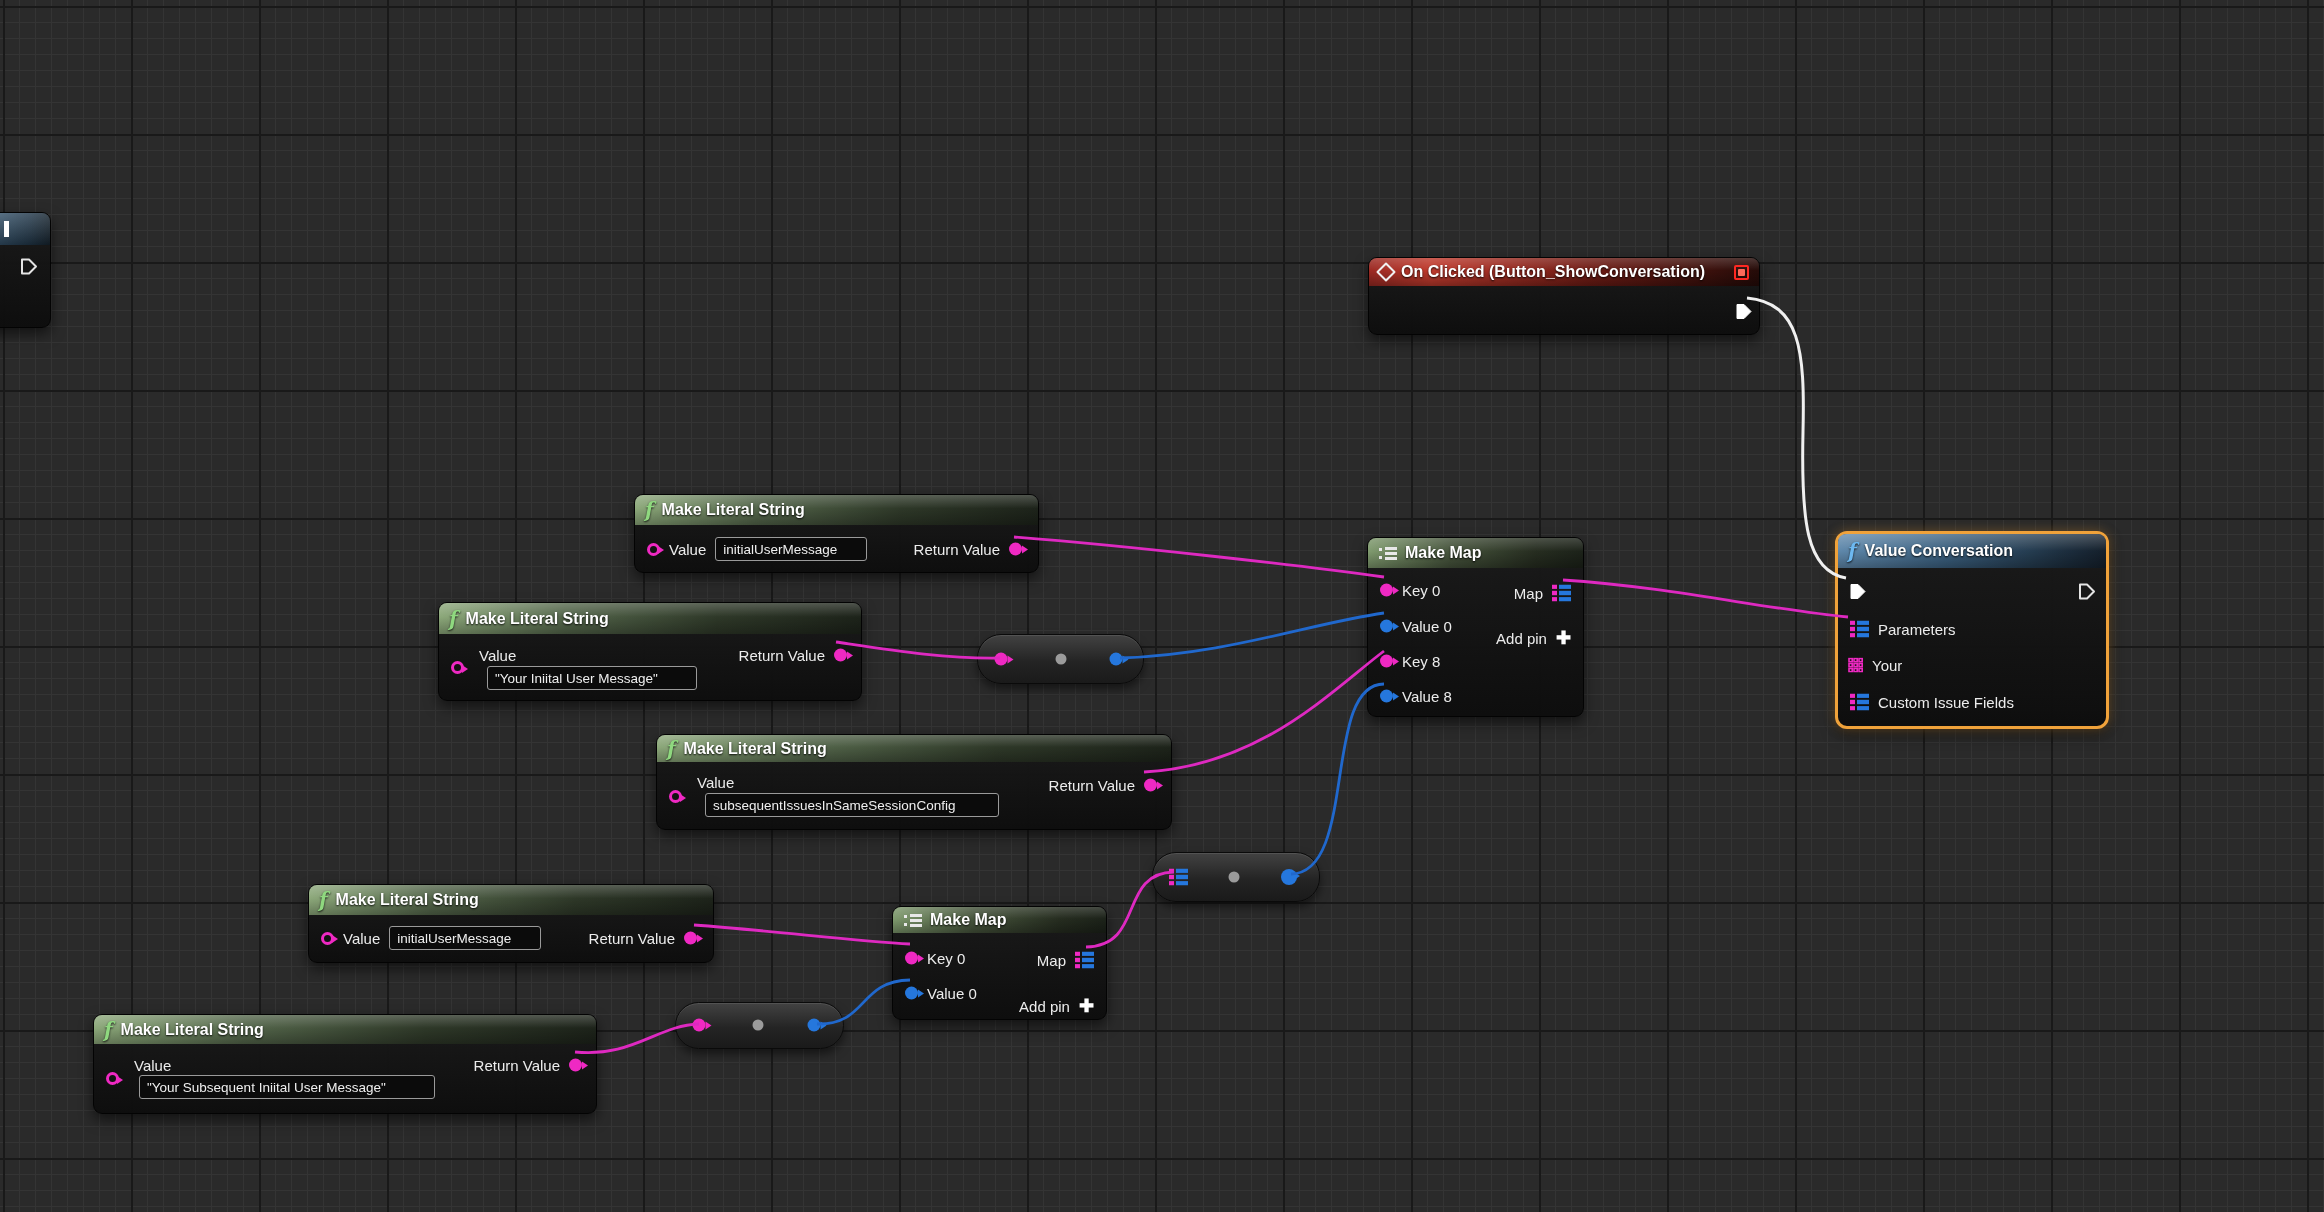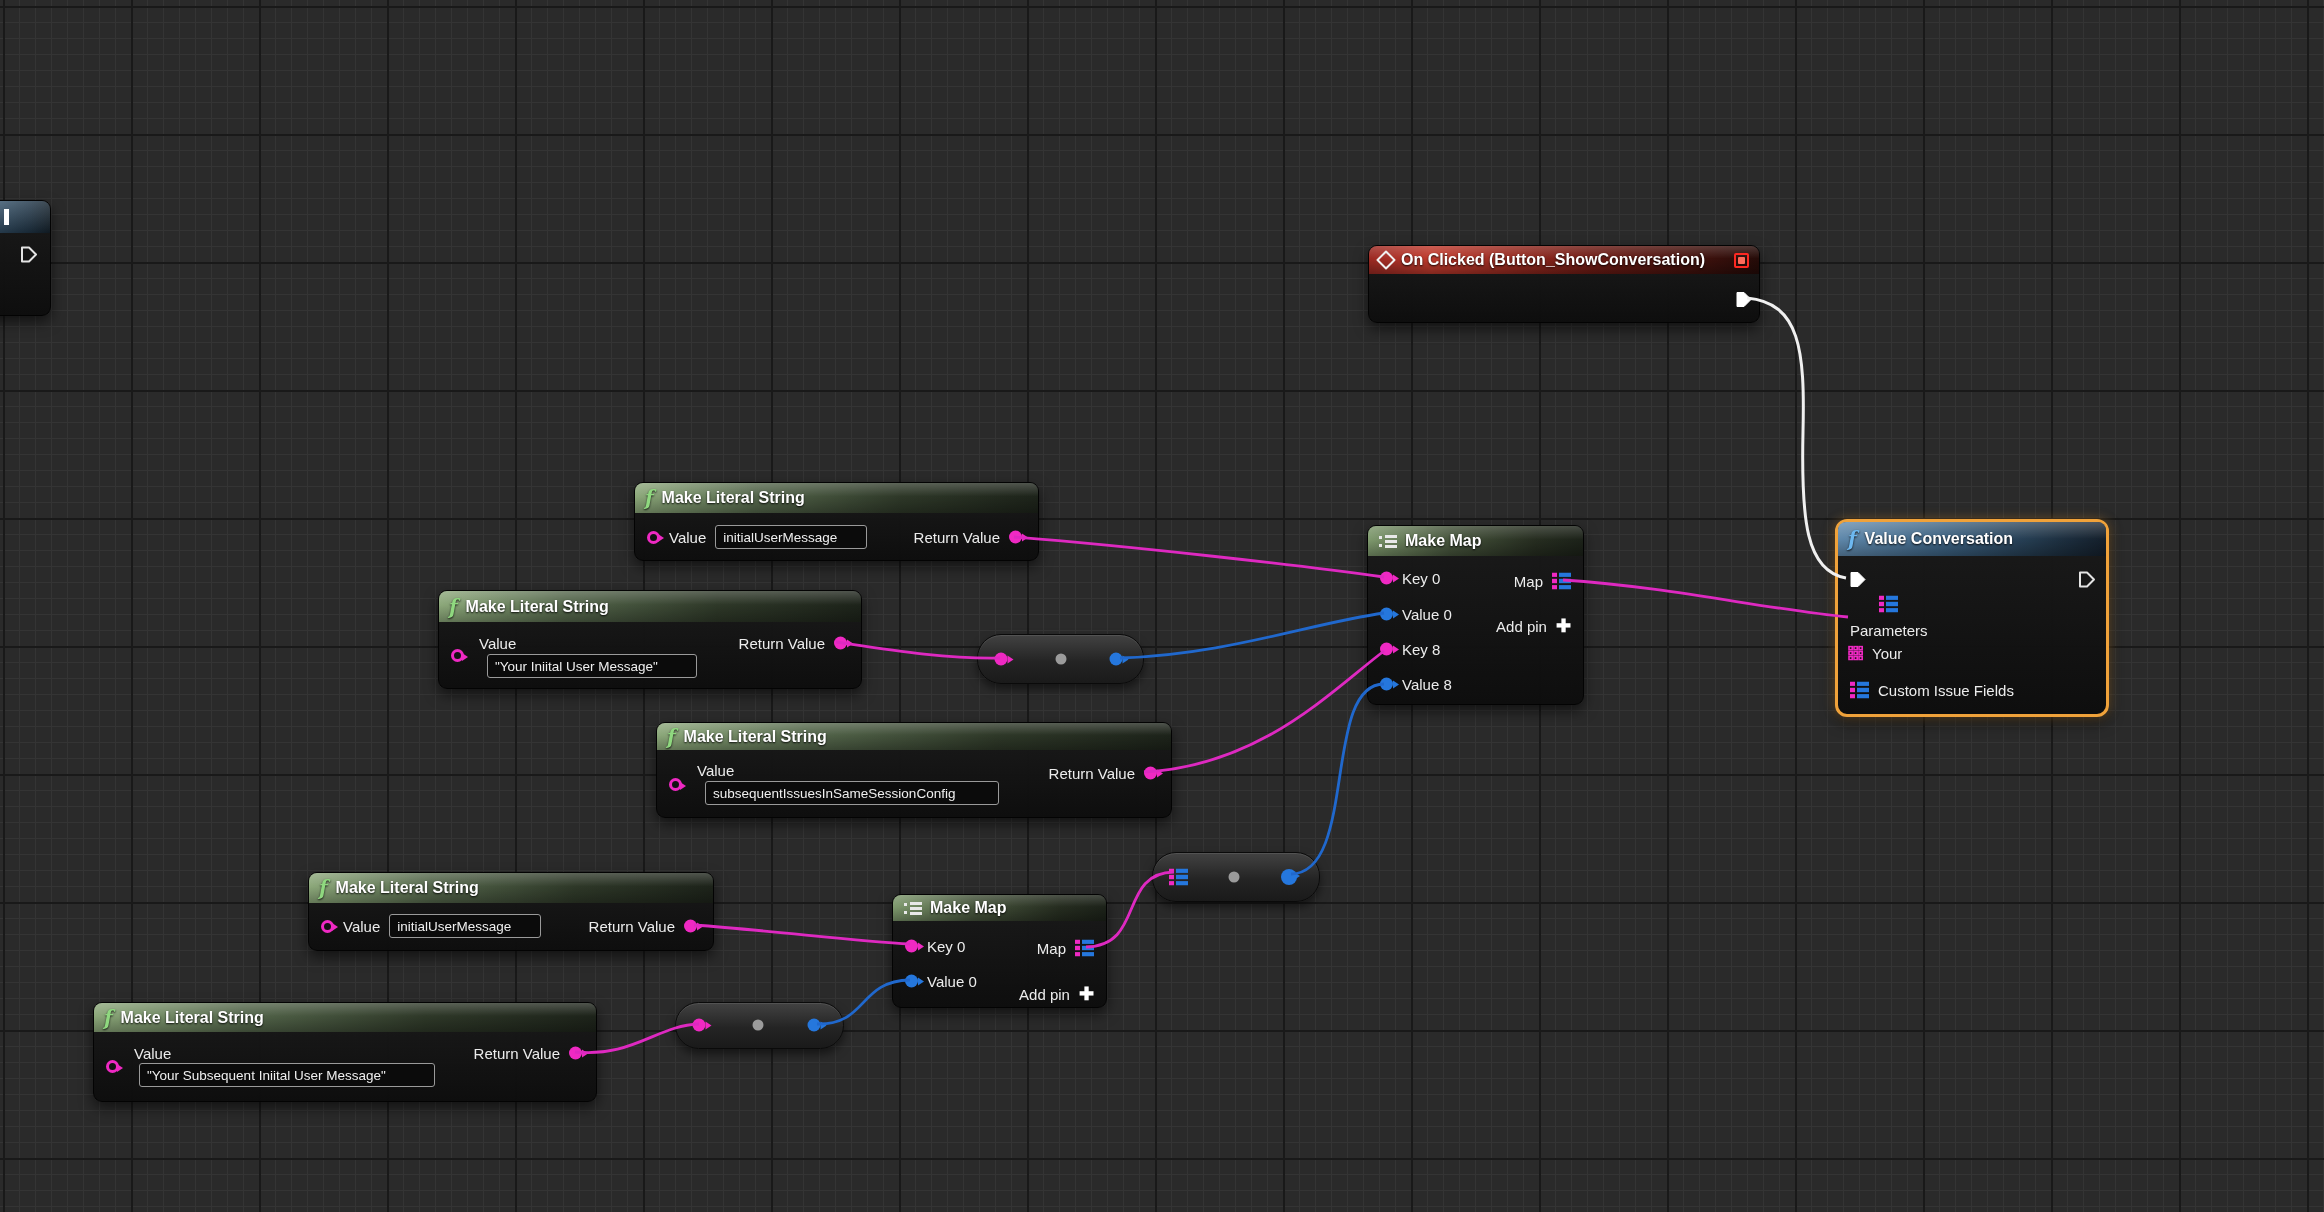--- a/index.html
+++ b/index.html
@@ -13,21 +13,21 @@
       linear-gradient(#343434 1px, transparent 1px),
       linear-gradient(90deg,#343434 1px, transparent 1px);
     background-size:128px 128px,128px 128px,16px 16px,16px 16px;
     background-position:3px 6px;
   }
   #wires{position:absolute;inset:0;z-index:3;pointer-events:none;}
   #wires path{pointer-events:stroke;}
 
   .node{position:absolute;z-index:2;border-radius:9px;border:1px solid #030303;
     background:linear-gradient(180deg,rgba(26,26,26,.97),rgba(13,13,13,.97));
-    box-shadow:0 6px 14px rgba(0,0,0,.55), inset 0 1px 0 rgba(255,255,255,.05);}
+    box-shadow:0 6px 14px rgba(0,0,0,.55), inset 0 1px 0 rgba(255,255,255,.05);margin-top:12px;}
   .hdr{position:absolute;top:0;left:0;right:0;display:flex;align-items:center;gap:8px;
     padding:0 10px;border-radius:8px 8px 0 0;color:#fff;font-weight:bold;font-size:16px;
     text-shadow:0 1px 2px rgba(0,0,0,.9);box-sizing:border-box;}
   .hdr-green{background:
     linear-gradient(180deg,rgba(255,255,255,.22),rgba(255,255,255,0) 45%,rgba(0,0,0,.28)),
     linear-gradient(90deg,#8ca87a,#53654a 30%,#2e3828 66%,#1d231a);}
   .hdr-map{background:
     linear-gradient(180deg,rgba(255,255,255,.18),rgba(255,255,255,0) 45%,rgba(0,0,0,.3)),
     linear-gradient(90deg,#7f9a6e,#46543c 38%,#262d20 78%,#1c2219);}
   .hdr-red{background:
@@ -288,21 +288,21 @@
   <span class="execpin" style="left:10px;top:48px;">
     <svg width="19" height="19" viewBox="0 0 19 19">
         <path d="M3,2.5 h7 l7,7 -7,7 h-7 z" fill="#ffffff" stroke="#ffffff" stroke-linejoin="round"></path>
       </svg>
   </span>
   <span class="execpin" style="right:10px;top:48px;">
     <svg width="19" height="19" viewBox="0 0 19 19">
         <path d="M3,2.5 h7 l7,7 -7,7 h-7 z" fill="none" stroke="#e4e4e4" stroke-width="2" stroke-linejoin="round"></path>
       </svg>
   </span>
-  <div class="row" style="left:12px;top:95px;flex-direction:column;">
+  <div class="row" style="left:12px;top:95px;">
     <span>
       <svg width="19" height="17" viewBox="0 0 19 17">
         <g fill="#ef29c3">
             <rect x="0" y="0" width="5" height="4.4"></rect>
             <rect x="0" y="6.3" width="5" height="4.4"></rect>
             <rect x="0" y="12.6" width="5" height="4.4"></rect>
           </g>
         <g fill="#2577dd">
             <rect x="7" y="0" width="12" height="4.4"></rect>
             <rect x="7" y="6.3" width="12" height="4.4"></rect>

